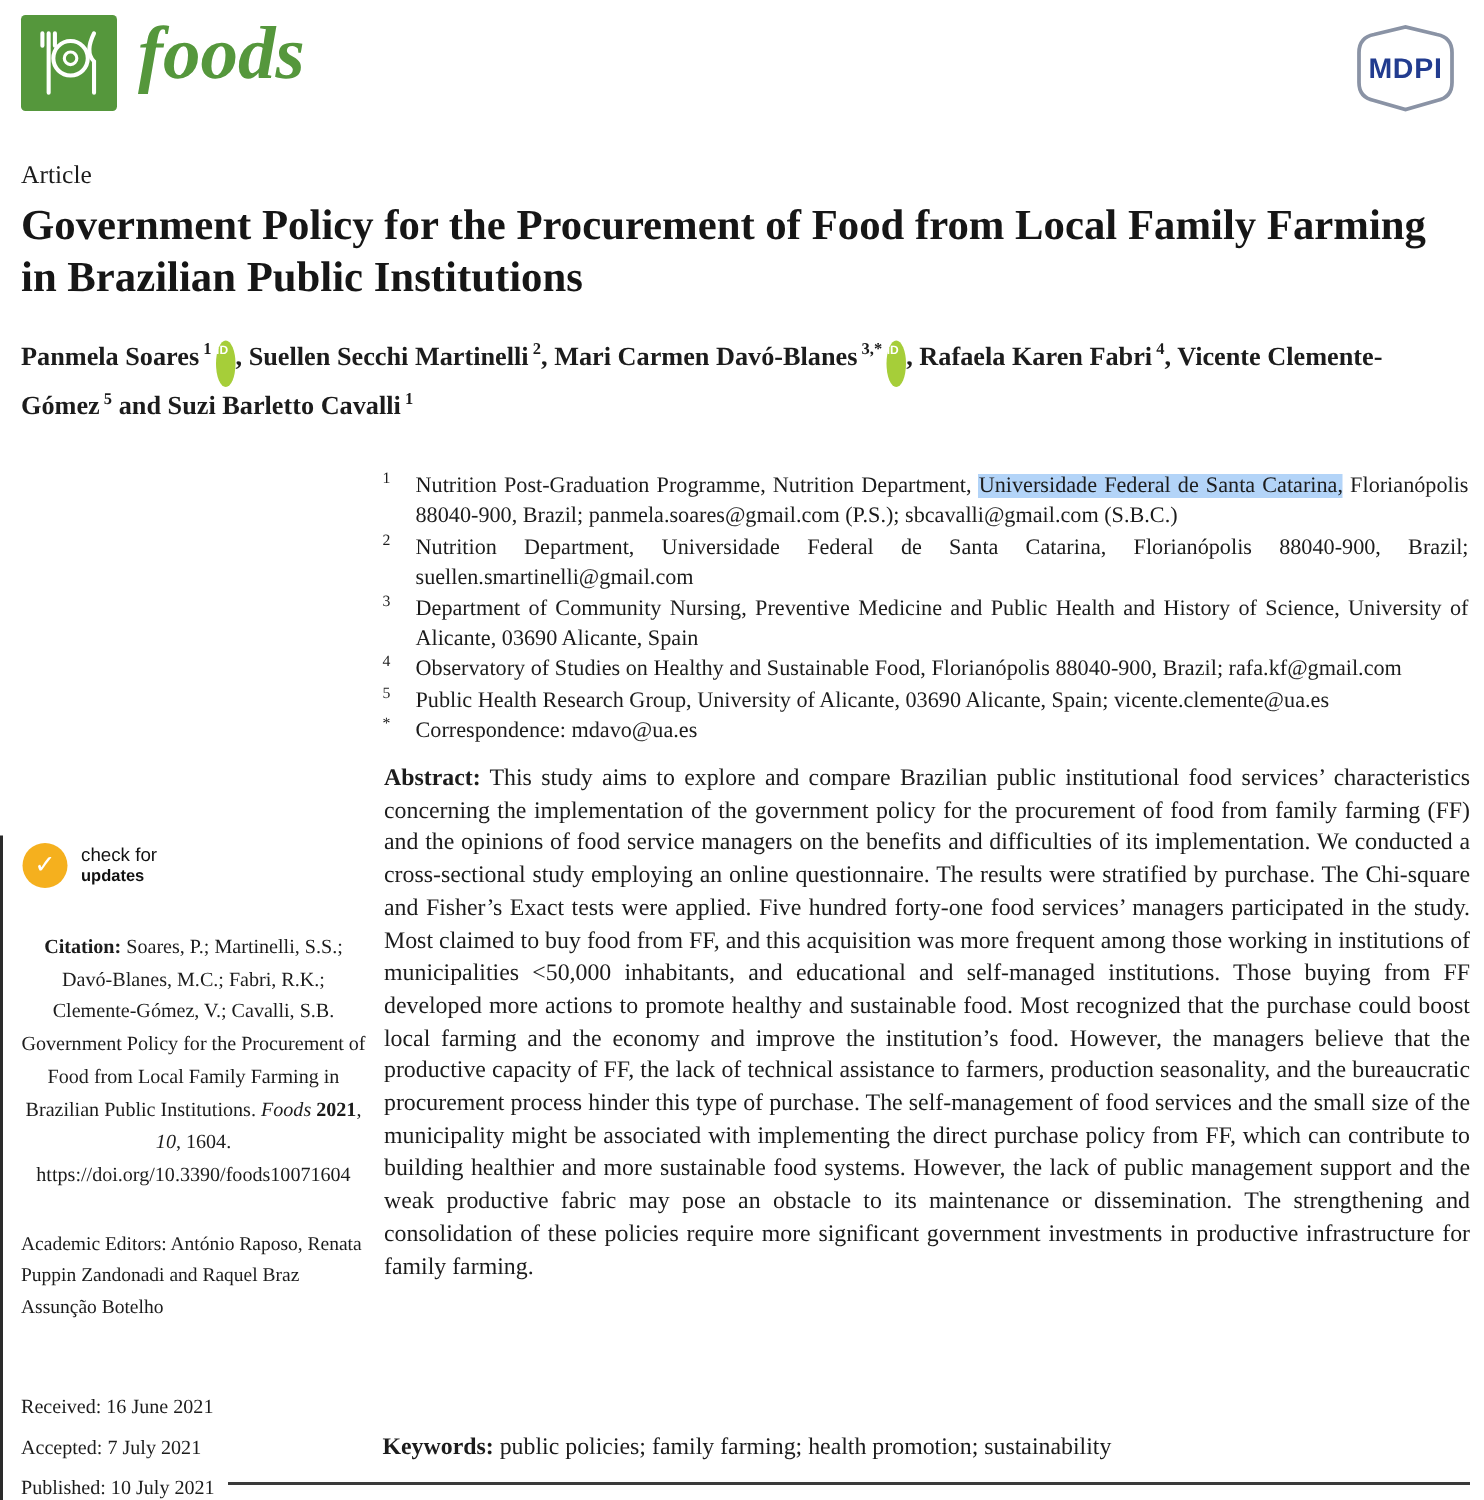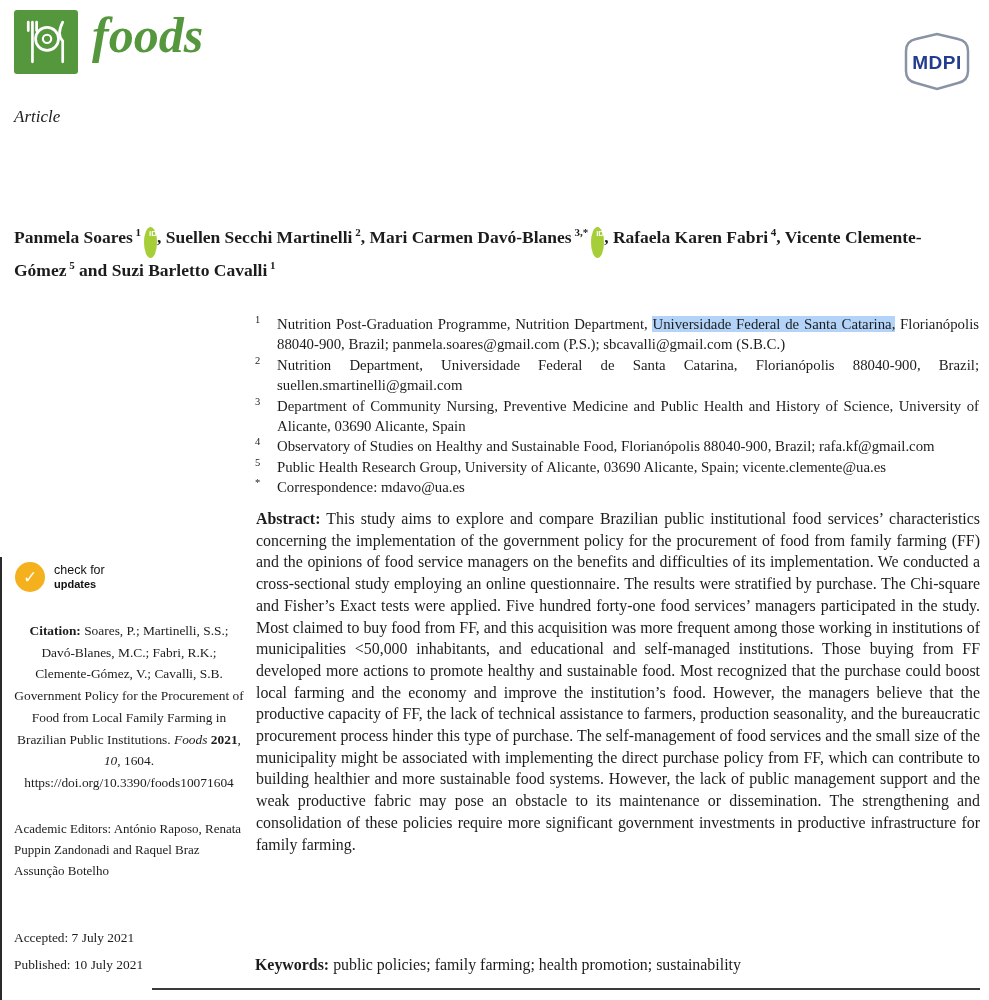--- a/index.html
+++ b/index.html
@@ -7,29 +7,29 @@
     --highlight:#B3D4F8; --crossmark-yellow:#F5B01E; --orcid-green:#A6CE39; --text:#1C1C1C;
   }
   *{margin:0;padding:0;box-sizing:border-box}
   html,body{background:#fff}
   body{width:989px;height:1000px;overflow:hidden;font-family:"Liberation Serif",serif;color:var(--text)}
   .page{position:relative;width:989px;height:1000px;background:#fff}
 
   
   .logo-box{position:absolute;left:14px;top:10px;width:64px;height:64px;background:var(--green);border-radius:3px;display:flex;align-items:center;justify-content:center}
   .journal-name{position:absolute;left:92px;top:6px;font-size:50px;font-style:italic;font-weight:bold;color:var(--green)}
-  .mdpi-logo{position:absolute;left:896px;top:28px;width:82px;height:68px;cursor:default}
+  .mdpi-logo{position:absolute;left:896px;top:12px;width:82px;height:68px;cursor:default}
   .mdpi-logo svg{position:absolute;left:0;top:0}
   .mdpi-text{position:absolute;left:0;right:0;top:24px;text-align:center;font-family:"Liberation Sans",sans-serif;font-weight:700;font-size:19px;color:var(--mdpi-blue);letter-spacing:.5px}
 
-  .article-type{position:absolute;left:14px;top:107px;font-style:italic;font-size:17px}
+  .article-type{position:absolute;left:14px;top:107px;font-size:17px}
   .title{position:absolute;left:14px;top:133px;width:948px;font-size:28.5px;line-height:1.23;font-weight:700;color:#161616}
   .authors{position:absolute;left:14px;top:225px;width:958px;font-size:17.5px;font-weight:700;line-height:1.42}
   .authors sup{font-size:11px}
-  .orcid{display:inline-block;width:13px;height:31px;border-radius:50%;background:var(--orcid-green);color:#fff;font-size:8px;font-weight:700;text-align:right;line-height:13px;font-family:"Liberation Sans",sans-serif;vertical-align:super;margin-left:3px;cursor:pointer}
+  .orcid{display:inline-block;width:13px;height:31px;border-radius:50%;background:var(--orcid-green);color:#fff;font-size:8px;font-weight:700;text-align:left;line-height:13px;font-family:"Liberation Sans",sans-serif;vertical-align:super;margin-left:3px;cursor:pointer}
 
   
   .affiliations{position:absolute;left:255px;top:314px;width:724px;font-size:14.8px;line-height:1.38}
   .aff-row{display:flex}
   .aff-marker{width:22px;flex:none;font-size:10.5px;position:relative;top:-1px;font-weight:400}
   .aff-text{flex:1;text-align:justify}
   .hl{background:var(--highlight)}
 
   
   .check-badge{position:absolute;left:15px;top:562px;display:flex;align-items:center;gap:9px;cursor:pointer}
@@ -64,20 +64,21 @@
   <div class="journal-name">foods</div>
 
   <div class="mdpi-logo">
     <svg width="82" height="68" viewBox="0 0 82 68">
       <path d="M10 23 Q10 13 20 11 L41 6 L62 11 Q72 13 72 23 L72 43 Q72 53 62 55 L41 61 L20 55 Q10 53 10 43 Z" fill="none" stroke="var(--mdpi-frame)" stroke-width="2.5"></path>
     </svg>
     <div class="mdpi-text">MDPI</div>
   </div>
 
   <div class="article-type">Article</div>
+  <h1 class="title">Government Policy for the Procurement of Food from Local Family Farming in Brazilian Public Institutions</h1>
   <div class="authors"><span>Panmela Soares</span><sup>&nbsp;1</sup><span class="orcid">iD</span><span>, </span><span>Suellen Secchi Martinelli</span><sup>&nbsp;2</sup><span>, </span><span>Mari Carmen Davó-Blanes</span><sup>&nbsp;3,*</sup><span class="orcid">iD</span><span>, </span><span>Rafaela Karen Fabri</span><sup>&nbsp;4</sup><span>, </span><span>Vicente Clemente-Gómez</span><sup>&nbsp;5</sup><span> and </span><span>Suzi Barletto Cavalli</span><sup>&nbsp;1</sup></div>
 
   <div class="affiliations">
       <div class="aff-row">
         <span class="aff-marker">1</span>
         <div class="aff-text"><span>Nutrition Post-Graduation Programme, Nutrition Department, </span><span class="hl">Universidade Federal de Santa Catarina,</span><span> Florianópolis 88040-900, Brazil; panmela.soares@gmail.com (P.S.); sbcavalli@gmail.com (S.B.C.)</span></div>
       </div>
       <div class="aff-row">
         <span class="aff-marker">2</span>
         <div class="aff-text"><span>Nutrition Department, Universidade Federal de Santa Catarina, Florianópolis 88040-900, Brazil; suellen.smartinelli@gmail.com</span></div>
@@ -104,20 +105,21 @@
     <span class="check-circle">✓</span>
     <span class="check-text">
       <span>check for</span>
       <b>updates</b>
     </span>
   </div>
 
   <p class="citation"><span style="font-weight: bold;">Citation: </span><span>Soares, P.; Martinelli, S.S.; Davó-Blanes, M.C.; Fabri, R.K.; Clemente-Gómez, V.; Cavalli, S.B. Government Policy for the Procurement of Food from Local Family Farming in Brazilian Public Institutions. </span><span style="font-style: italic;">Foods </span><span style="font-weight: bold;">2021</span><span>, </span><span style="font-style: italic;">10</span><span>, 1604. https://doi.org/10.3390/foods10071604</span></p>
   <p class="editors">Academic Editors: António Raposo, Renata Puppin Zandonadi and Raquel Braz Assunção Botelho</p>
   <div class="dates">
+      <div>Received: 16 June 2021</div>
       <div>Accepted: 7 July 2021</div>
       <div>Published: 10 July 2021</div>
     </div>
 
   <p class="abstract"><b>Abstract:</b><span> This study aims to explore and compare Brazilian public institutional food services’ characteristics concerning the implementation of the government policy for the procurement of food from family farming (FF) and the opinions of food service managers on the benefits and difficulties of its implementation. We conducted a cross-sectional study employing an online questionnaire. The results were stratified by purchase. The Chi-square and Fisher’s Exact tests were applied. Five hundred forty-one food services’ managers participated in the study. Most claimed to buy food from FF, and this acquisition was more frequent among those working in institutions of municipalities &lt;50,000 inhabitants, and educational and self-managed institutions. Those buying from FF developed more actions to promote healthy and sustainable food. Most recognized that the purchase could boost local farming and the economy and improve the institution’s food. However, the managers believe that the productive capacity of FF, the lack of technical assistance to farmers, production seasonality, and the bureaucratic procurement process hinder this type of purchase. The self-management of food services and the small size of the municipality might be associated with implementing the direct purchase policy from FF, which can contribute to building healthier and more sustainable food systems. However, the lack of public management support and the weak productive fabric may pose an obstacle to its maintenance or dissemination. The strengthening and consolidation of these policies require more significant government investments in productive infrastructure for family farming.</span></p>
 
   <p class="keywords"><b>Keywords:</b><span> public policies; family farming; health promotion; sustainability</span></p>
 
   <div class="bottom-rule"></div>
   <div class="left-line"></div>

